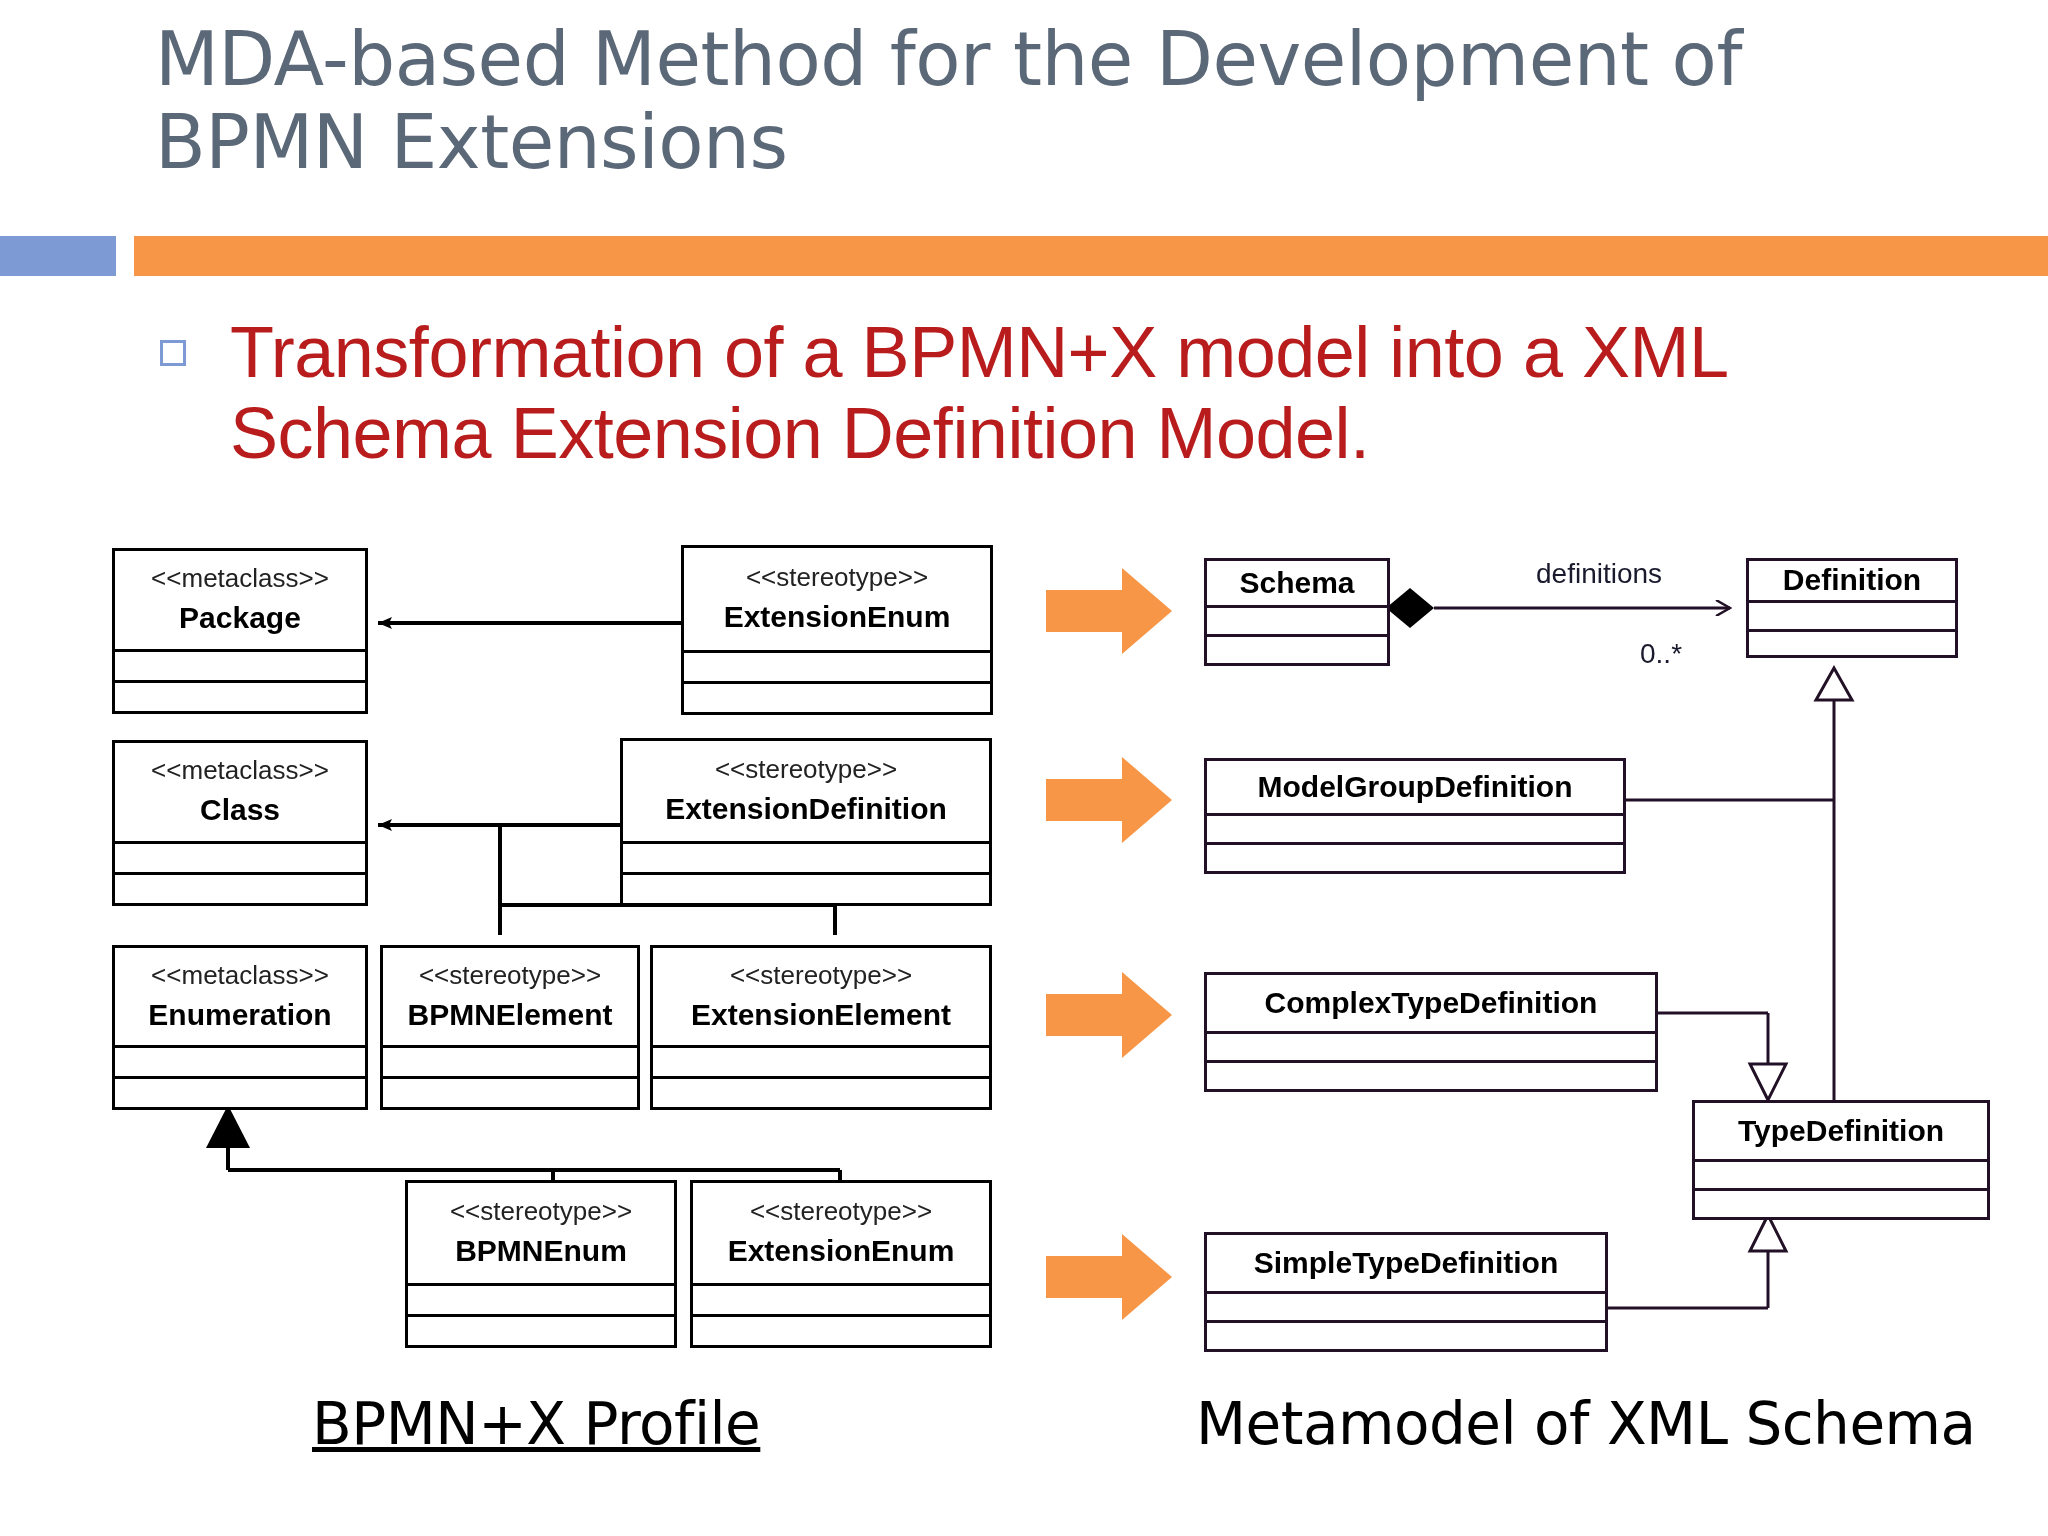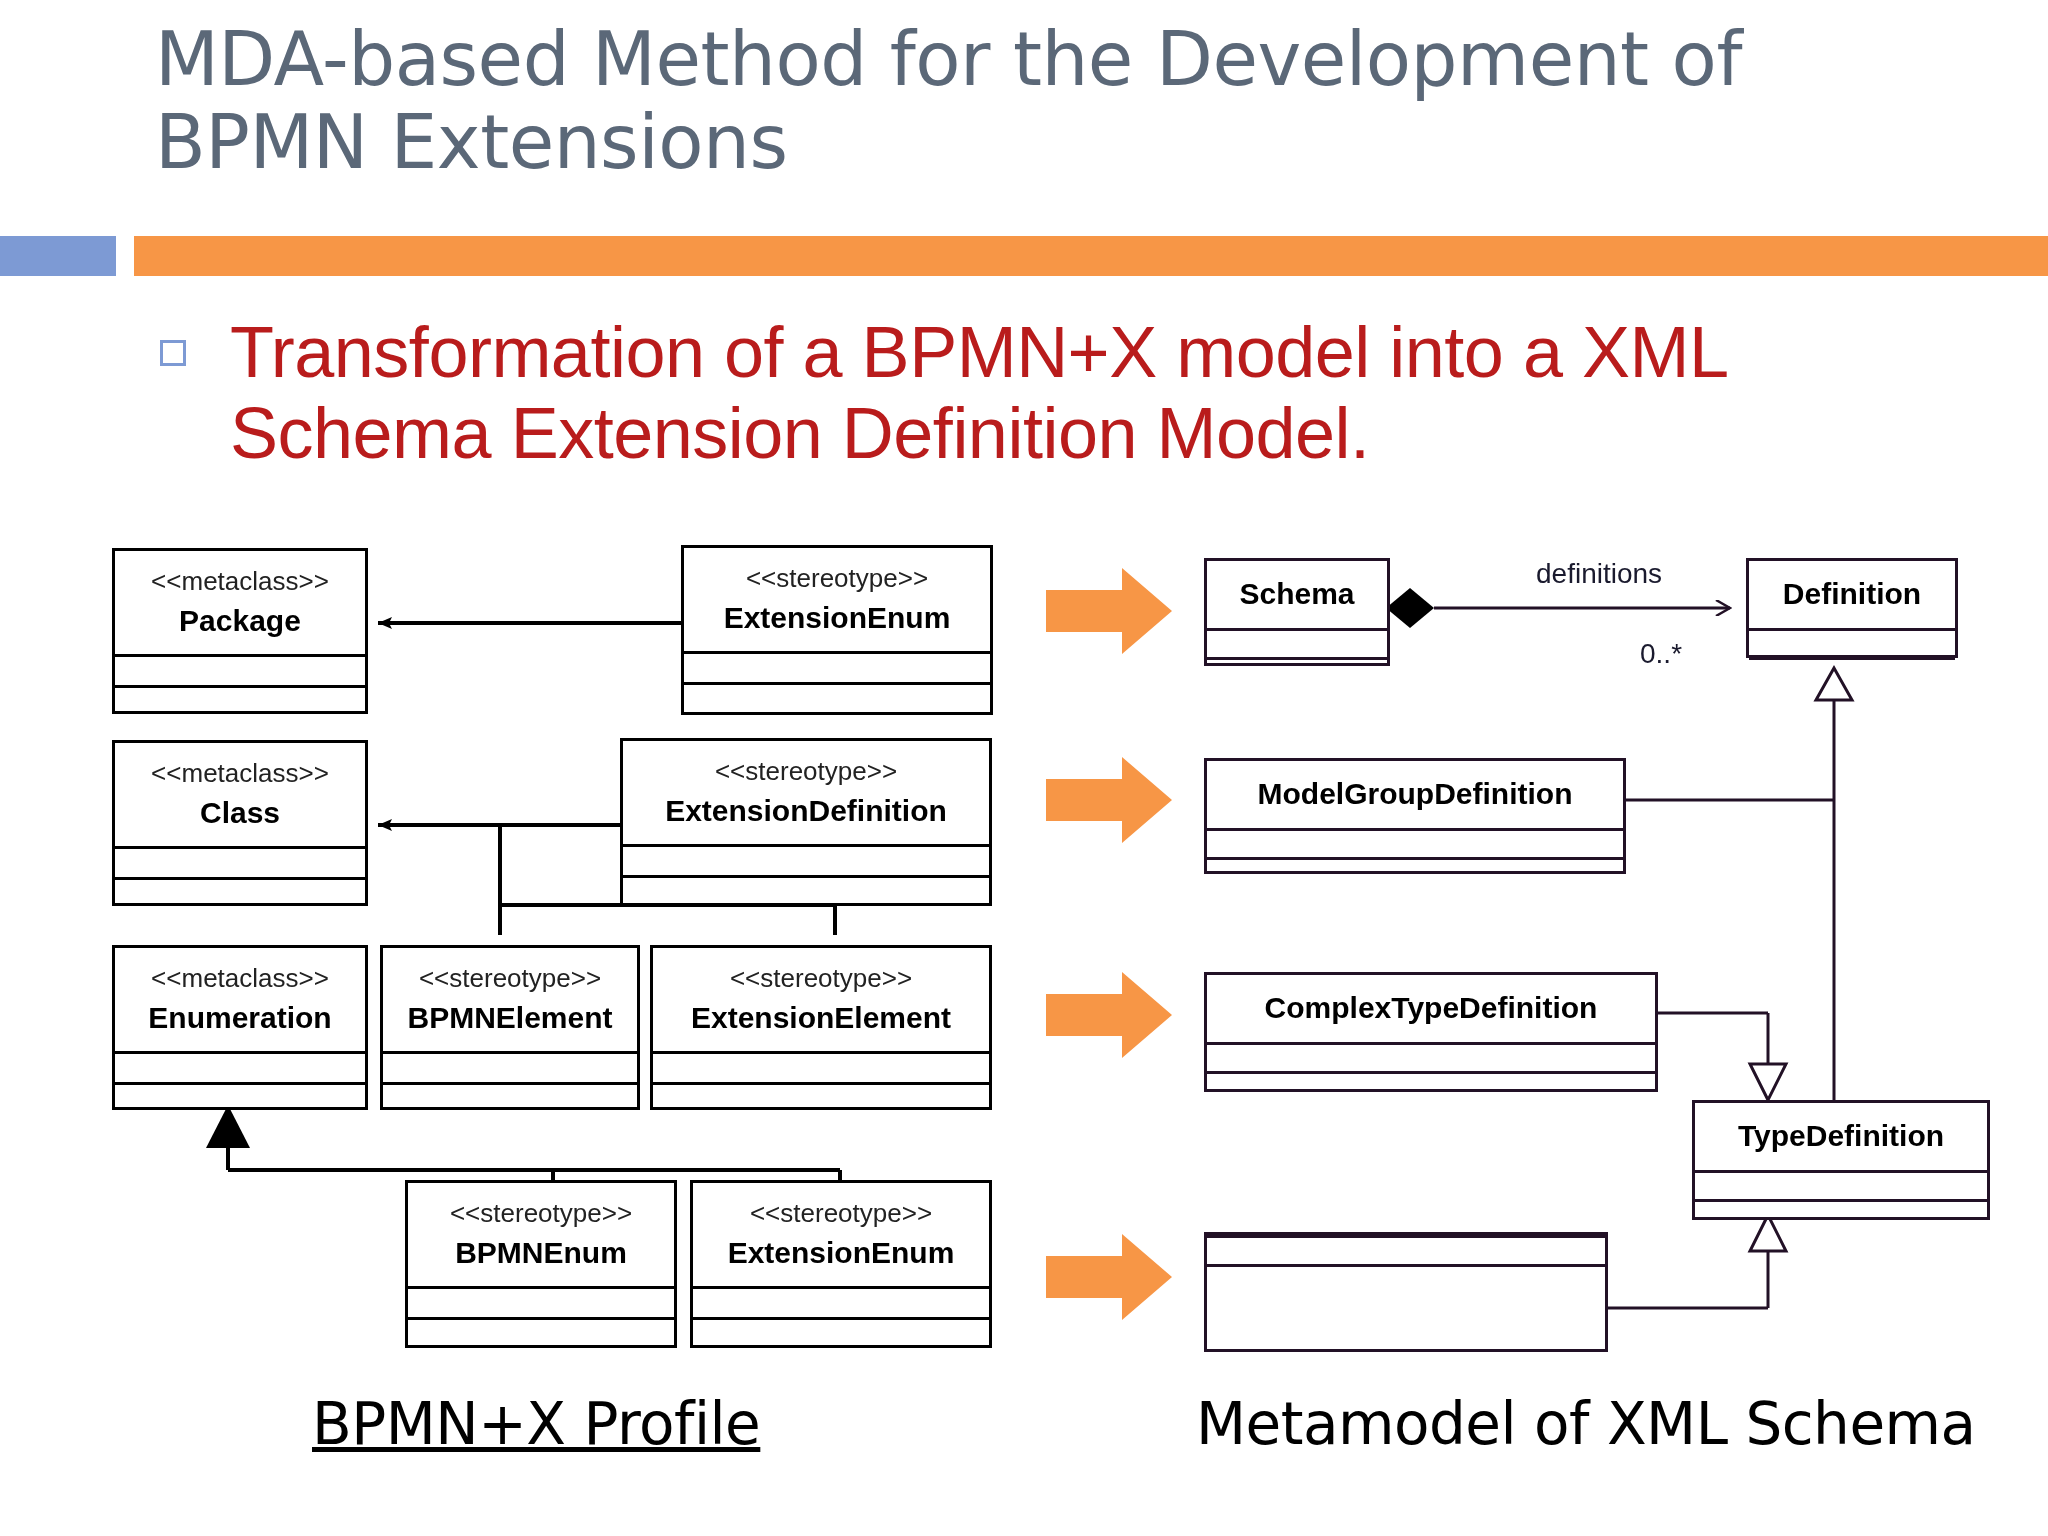--- a/index.html
+++ b/index.html
@@ -94,21 +94,21 @@
     display: flex;
     flex-direction: column;
   }
   .uml.purple { border-color: #221126; }
   .uml .hdr {
     flex: 1 1 auto;
     display: flex;
     flex-direction: column;
     align-items: center;
     justify-content: center;
-    padding: 16px 6px;
+    padding: 2px 6px;
     box-sizing: border-box;
   }
   .uml .stereo {
     font-size: 26px;
     color: #222222;
     font-family: "Liberation Sans", sans-serif;
     line-height: 1.1;
     white-space: nowrap;
   }
   .uml .cname {
@@ -360,20 +360,23 @@
 
 <div class="uml purple" style="left:1692px; top:1100px; width:298px; height:120px;">
   <div class="hdr">
     <div class="cname solo">TypeDefinition</div>
   </div>
   <div class="comp" style="height:26px;"></div>
   <div class="comp" style="height:26px;"></div>
 </div>
 
 <div class="uml purple" style="left:1204px; top:1232px; width:404px; height:120px;">
+  <div class="hdr">
+    <div class="cname solo">SimpleTypeDefinition</div>
+  </div>
   <div class="comp" style="height:26px;"></div>
   <div class="comp" style="height:26px;"></div>
 </div>
 
 <div class="edge-label" style="left:1536px; top:558px;text-align:center;">definitions</div>
 <div class="edge-label" style="left:1640px; top:638px;">0..*</div>
 
 <div class="caption" style="left:312px; top:1390px;text-decoration:underline;">BPMN+X Profile</div>
 <div class="caption" style="left:1196px; top:1390px;">Metamodel of XML Schema</div>
 

